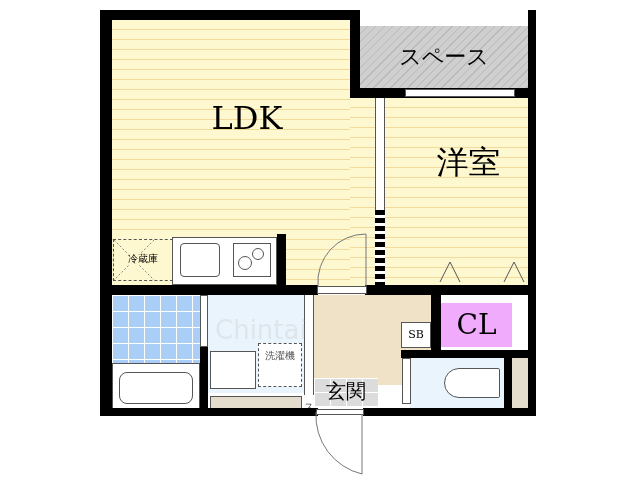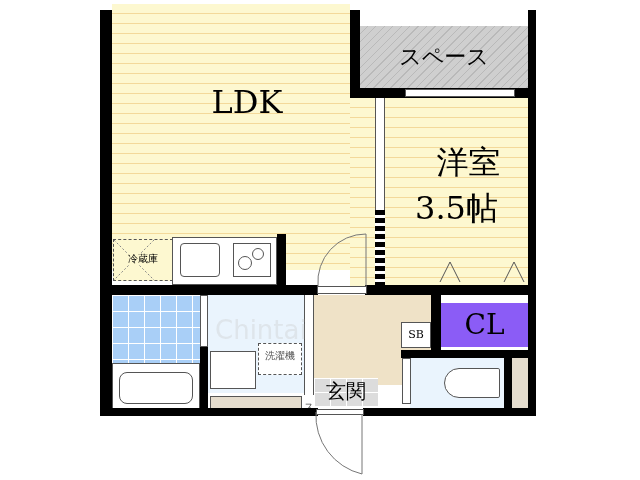--- a/index.html
+++ b/index.html
@@ -19,31 +19,30 @@
 <div class="wall" style="left:100px;top:10px;width:12px;height:400px;"></div>
 <div class="wall" style="left:350px;top:10px;width:10px;height:90px;"></div>
 <div class="wall" style="left:528px;top:10px;width:8px;height:400px;"></div>
 
 <div class="abs balcony" style="left:360px;top:20px;width:168px;height:70px;border-top:6px solid #fff;">
   <div class="label" style="left:0;right:0;top:18px;font-family:'DejaVu Sans','Liberation Sans',sans-serif;font-size:22px;">スペース</div>
 </div>
 <div class="wall" style="left:350px;top:88px;width:186px;height:10px;"></div>
 <div class="abs" style="left:405px;top:89px;width:110px;height:8px;background:#fff;border:1px solid #555;"></div>
 
-<div class="abs floor-wood" style="left:112px;top:4px;width:238px;height:266px;">
+<div class="abs floor-wood" style="left:112px;top:20px;width:238px;height:266px;">
   <div class="label" style="left:40px;width:190px;top:80px;font-size:32px;">LDK</div>
 </div>
 <div class="abs floor-wood" style="left:350px;top:98px;width:30px;height:188px;"></div>
 
 <div class="abs" style="left:375px;top:98px;width:10px;height:112px;background:#fff;border-left:1px solid #555;border-right:1px solid #555;"></div>
 <div class="wall" style="left:375px;top:210px;width:10px;height:76px;background:repeating-linear-gradient(to bottom,#000 0,#000 5px,#fff 5px,#fff 8px);"></div>
 
 <div class="abs floor-wood" style="left:385px;top:98px;width:143px;height:188px;">
   <div class="label" style="left:0;right:0;top:46px;font-size:32px;padding-left:24px;">洋室</div>
-  <div class="label" style="left:0;right:0;top:92px;font-size:32px;">3.5帖</div>
 </div>
 
 <svg class="abs" style="left:436px;top:258px;" width="90" height="26">
   <polyline points="4,24 14,4 24,24" fill="none" stroke="#555" stroke-width="1"></polyline>
   <polyline points="68,24 78,4 88,24" fill="none" stroke="#555" stroke-width="1"></polyline>
 </svg>
 
 <div class="abs dash" style="left:113px;top:239px;width:60px;height:42px;background:#fdf8d0;">
   <svg class="abs" style="left:0;top:0;" width="40" height="40">
       <line x1="0" y1="0" x2="40" y2="40" stroke="#888" stroke-dasharray="2,2"></line>
@@ -71,34 +70,34 @@
 
 <div class="abs tile" style="left:112px;top:295px;width:88px;height:68px;"></div>
 <div class="abs" style="left:112px;top:363px;width:88px;height:48px;background:#fff;border:1px solid #555;">
   <div class="abs" style="left:6px;top:8px;width:74px;height:32px;border:1px solid #555;border-radius:8px;"></div>
 </div>
 <div class="wall" style="left:200px;top:295px;width:8px;height:116px;"></div>
 <div class="abs" style="left:200px;top:295px;width:8px;height:52px;background:#fff;border:1px solid #555;"></div>
 
 <div class="abs" style="left:208px;top:295px;width:96px;height:98px;background:#eaf4fd;"></div>
 <div class="abs" style="left:210px;top:351px;width:46px;height:38px;background:#fff;border:1px solid #555;"></div>
-<div class="abs dash" style="left:258px;top:343px;width:44px;height:32px;background:#fff;">
+<div class="abs dash" style="left:258px;top:343px;width:44px;height:44px;background:#fff;">
   <div class="label" style="left:0;right:0;top:6px;font-size:10px;font-family:'DejaVu Sans',sans-serif;color:#555;">洗濯機</div>
   <div class="label" style="left:0;right:0;top:22px;font-size:10px;font-family:'DejaVu Sans',sans-serif;color:#555;padding-left:45px;">スペース</div>
 </div>
 <div class="abs" style="left:210px;top:396px;width:92px;height:14px;background:#e4dccd;border:1px solid #555;"></div>
 <div class="abs" style="left:304px;top:295px;width:10px;height:100px;background:#fff;border-left:1px solid #555;border-right:1px solid #555;"></div>
 
 <div class="abs" style="left:314px;top:295px;width:118px;height:90px;background:#efe2c7;"></div>
 <div class="abs" style="left:401px;top:322px;width:30px;height:26px;background:#fff;border:1px solid #555;padding-left:19px;">
   <div class="label" style="left:0;right:0;top:6px;font-size:11px;">SB</div>
 </div>
 <div class="wall" style="left:431px;top:285px;width:10px;height:68px;"></div>
 
-<div class="abs" style="left:441px;top:295px;width:87px;height:52px;background:#8b5cf6;border-top:8px solid #fff;">
+<div class="abs" style="left:441px;top:295px;width:71px;height:52px;background:#f0abfc;border-top:8px solid #fff;">
   <div class="label" style="left:0;right:0;top:6px;font-size:28px;">CL</div>
 </div>
 <div class="wall" style="left:401px;top:350px;width:135px;height:8px;"></div>
 
 <div class="abs" style="left:410px;top:358px;width:94px;height:52px;background:#eaf4fd;"></div>
 <div class="abs" style="left:444px;top:368px;width:56px;height:30px;border:1px solid #555;border-radius:16px 2px 2px 16px;background:#fff;"></div>
 <div class="abs" style="left:402px;top:358px;width:9px;height:46px;background:#fff;border:1px solid #555;"></div>
 <div class="wall" style="left:504px;top:358px;width:8px;height:52px;"></div>
 <div class="abs" style="left:512px;top:358px;width:16px;height:52px;background:#e4dccd;"></div>
 

